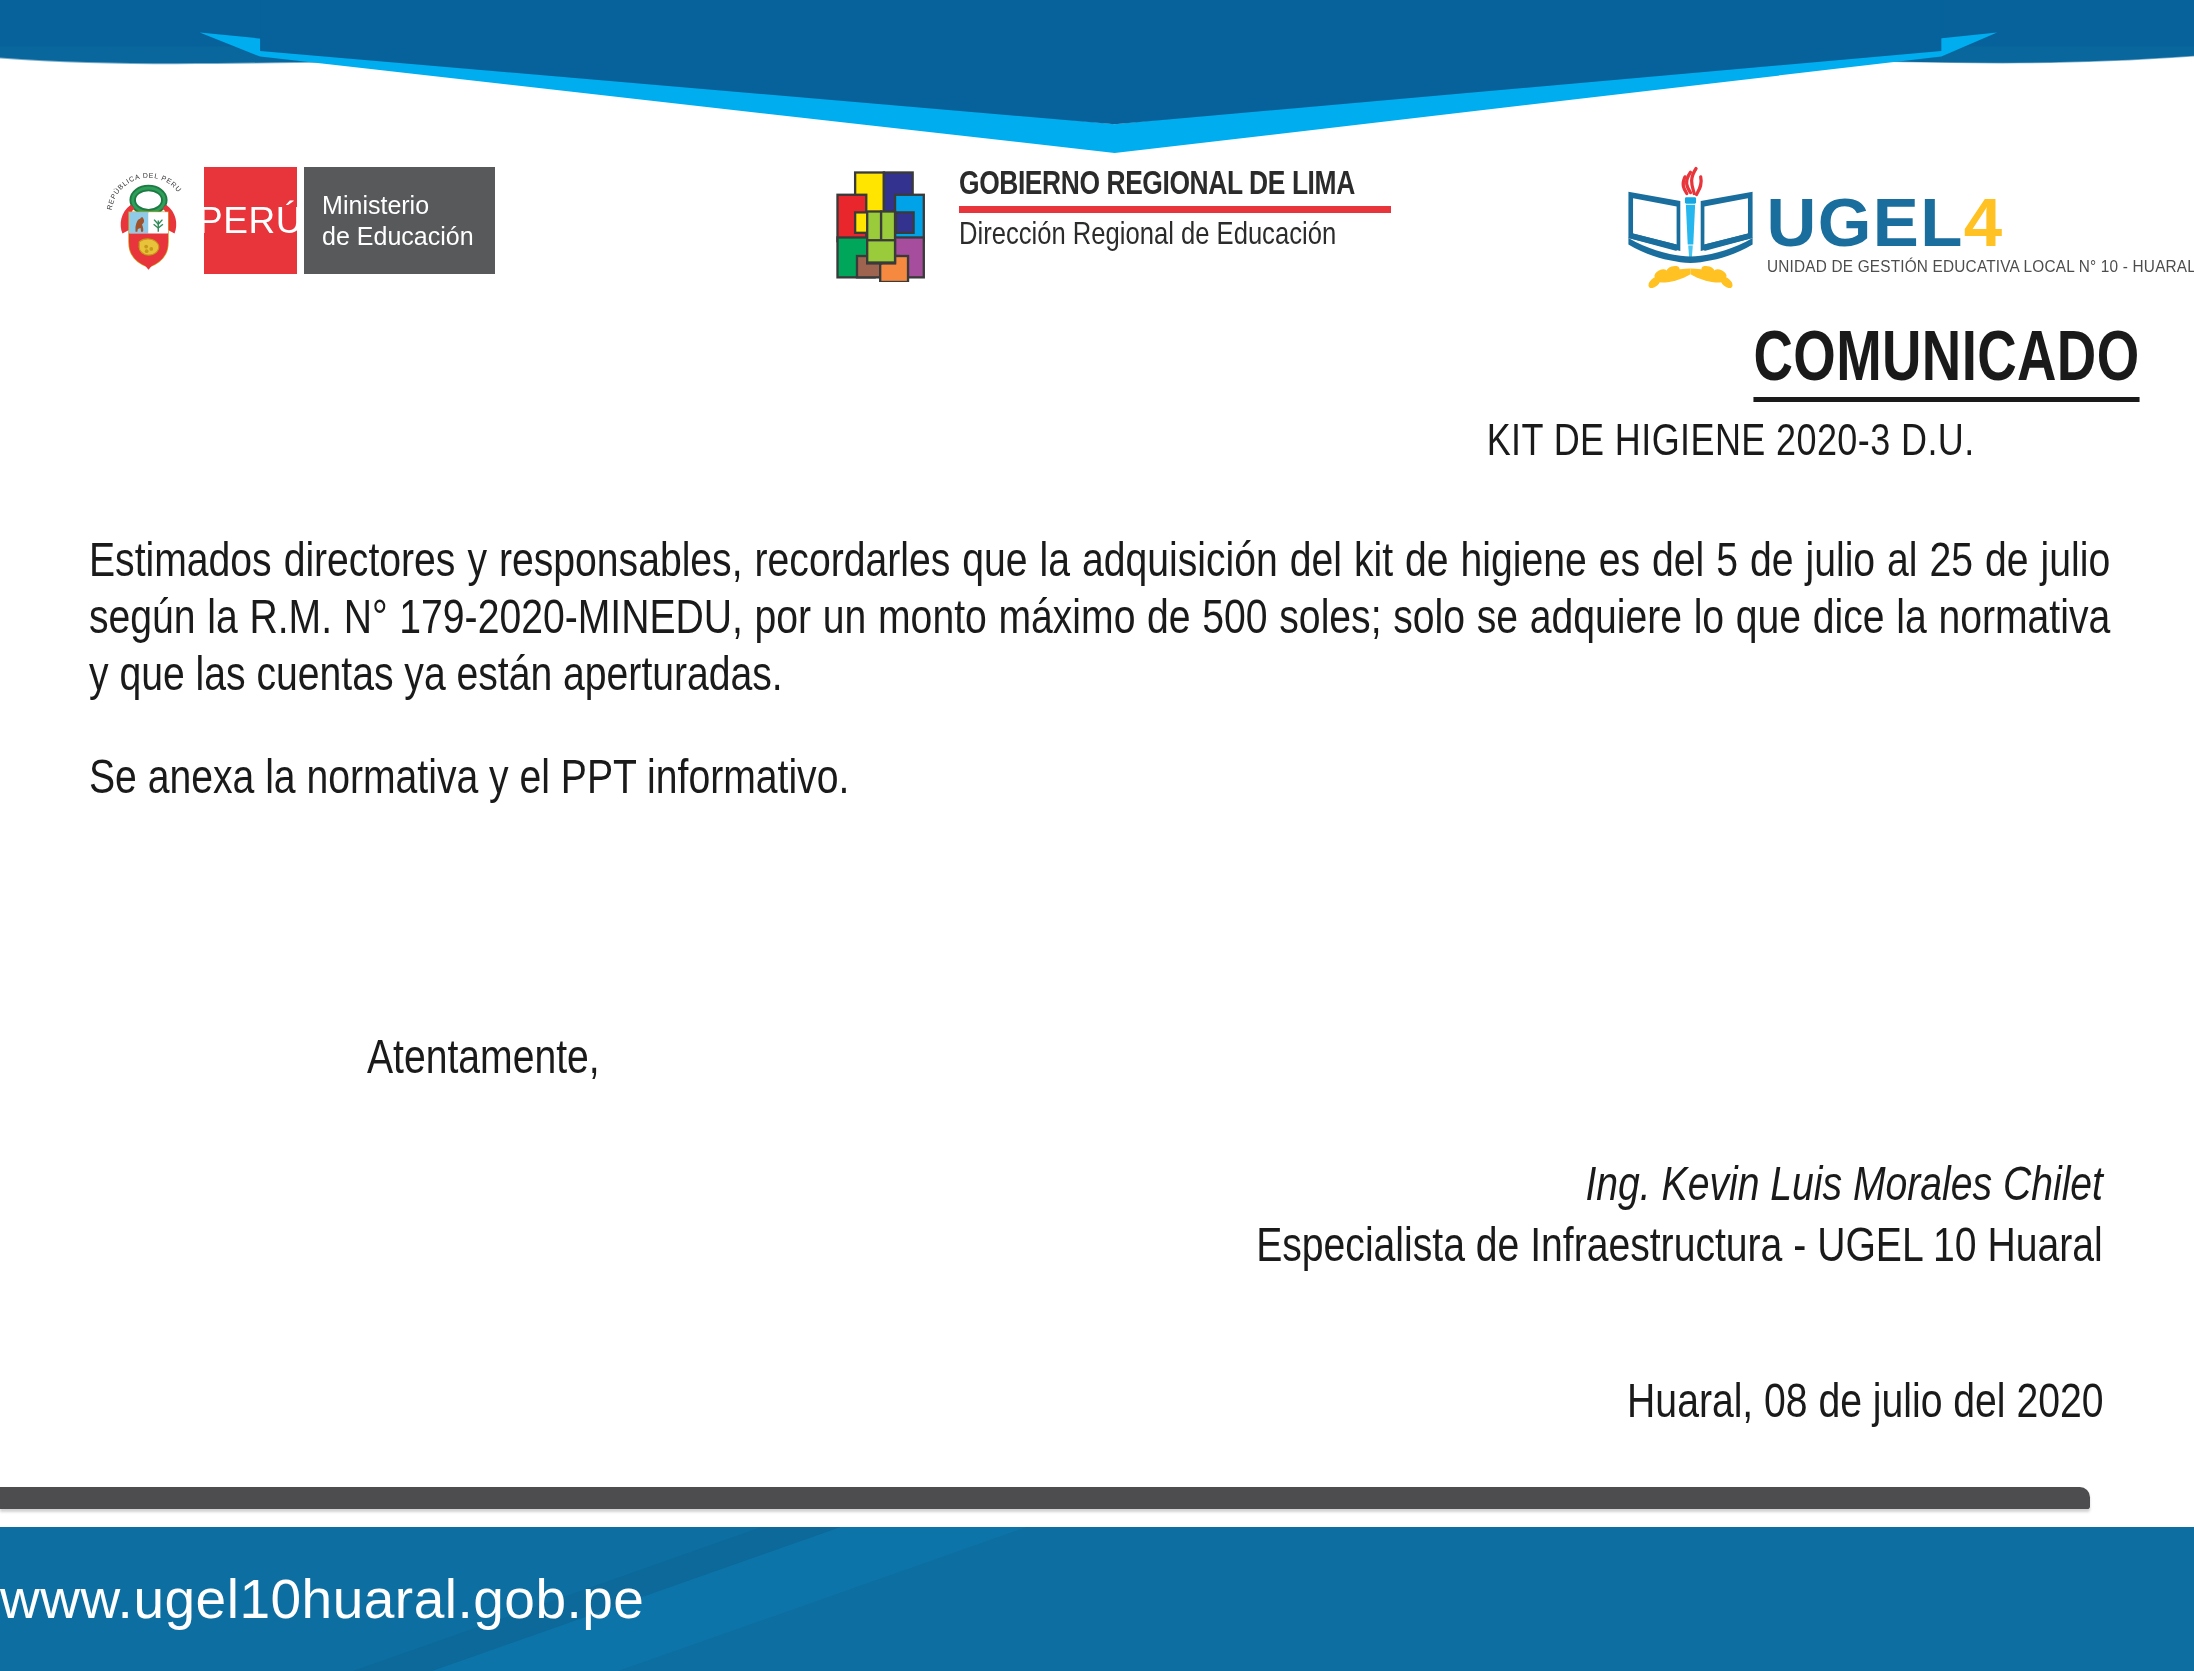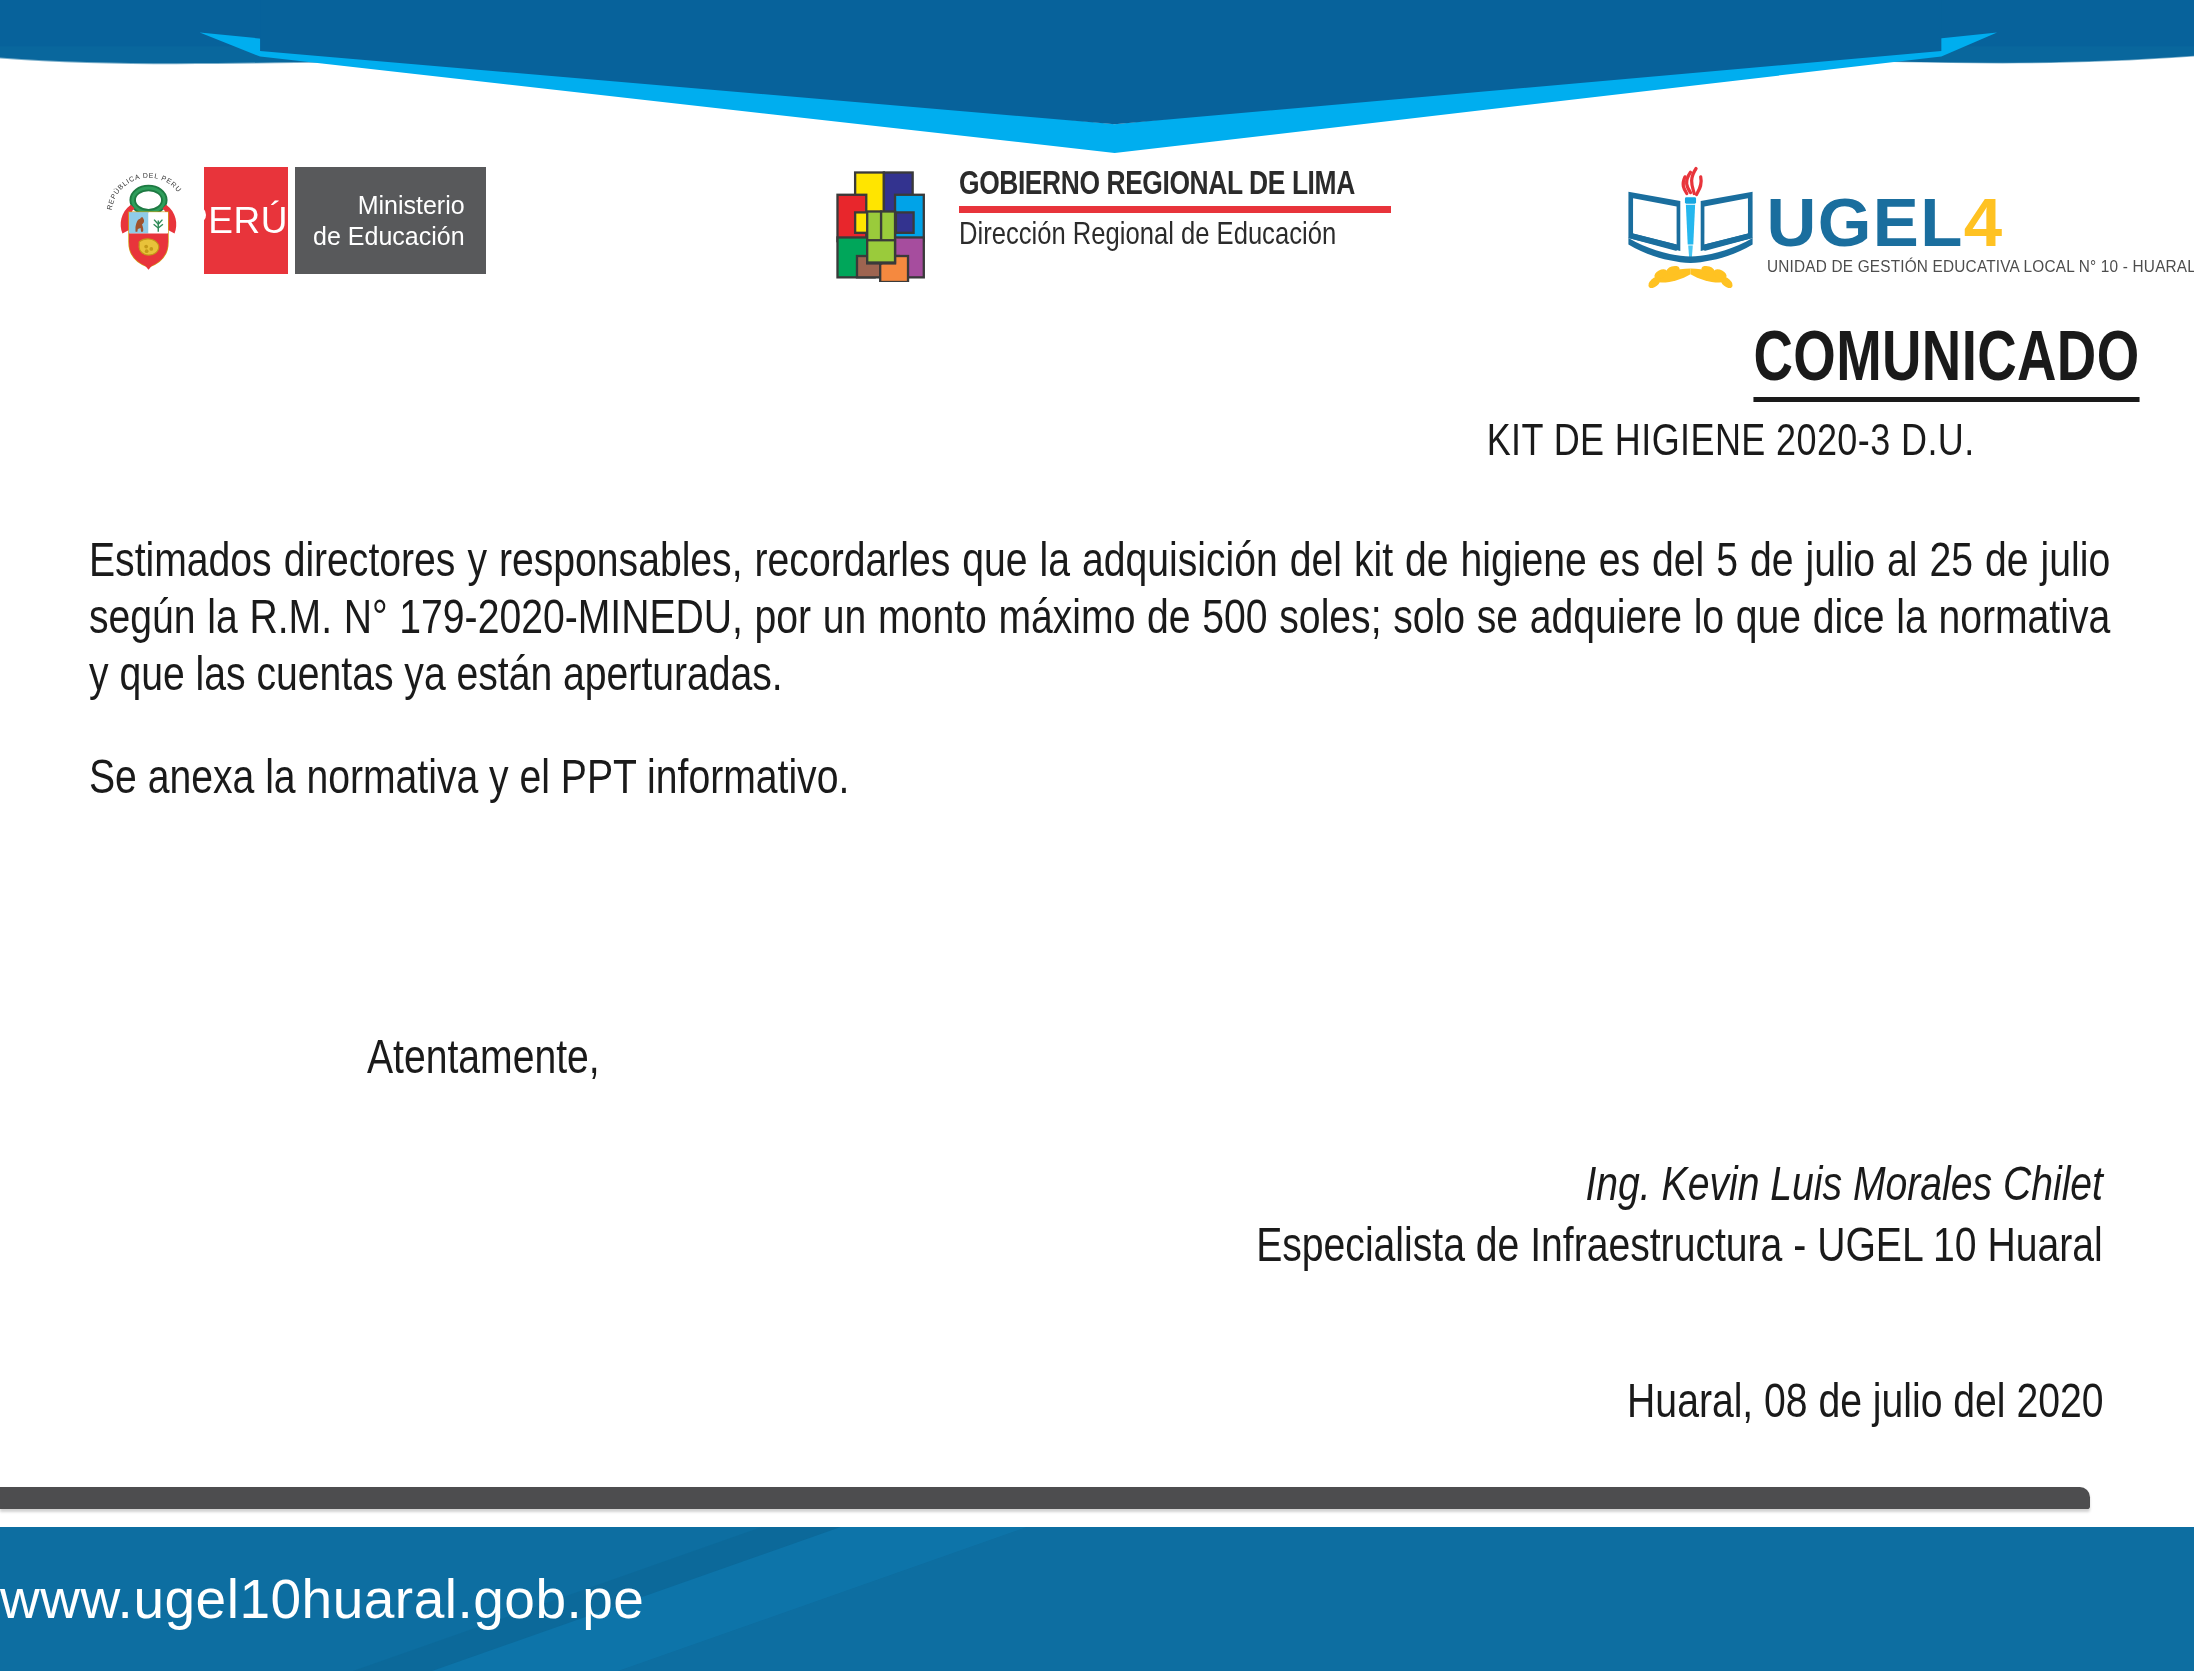--- a/index.html
+++ b/index.html
@@ -43,40 +43,39 @@
     align-items: stretch;
   }
   .minedu-shield-box {
     width: 111px;
     background: #ffffff;
     display: flex;
     align-items: center;
     justify-content: center;
   }
   .minedu-peru {
-    width: 84px;
+    width: 93px;
     background: #E8343B;
     display: flex;
     align-items: center;
-    justify-content: flex-end;
+    justify-content: center;
   }
   .minedu-peru span {
     color: #ffffff;
     font-size: 37px;
     letter-spacing: 0.5px;
     font-family: "Liberation Sans", sans-serif;
   }
   .minedu-gap { width: 6.5px; background: #ffffff; }
   .minedu-gray {
     background: #58595B;
     display: flex;
     flex-direction: column;
     justify-content: center;
     padding: 0 21.4px 0 18.6px;
-    align-items: flex-end;
   }
   .minedu-gray span {
     color: #ffffff;
     font-size: 25px;
     line-height: 1.24;
     white-space: nowrap;
   }
 
   
   .logo-grl {

